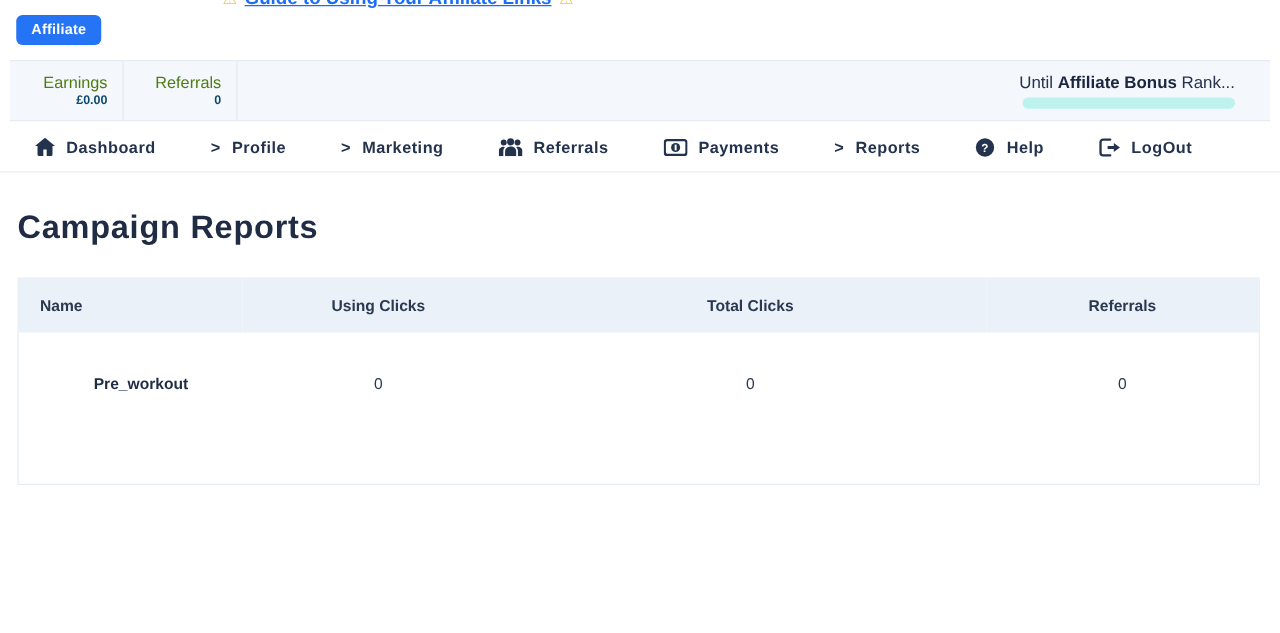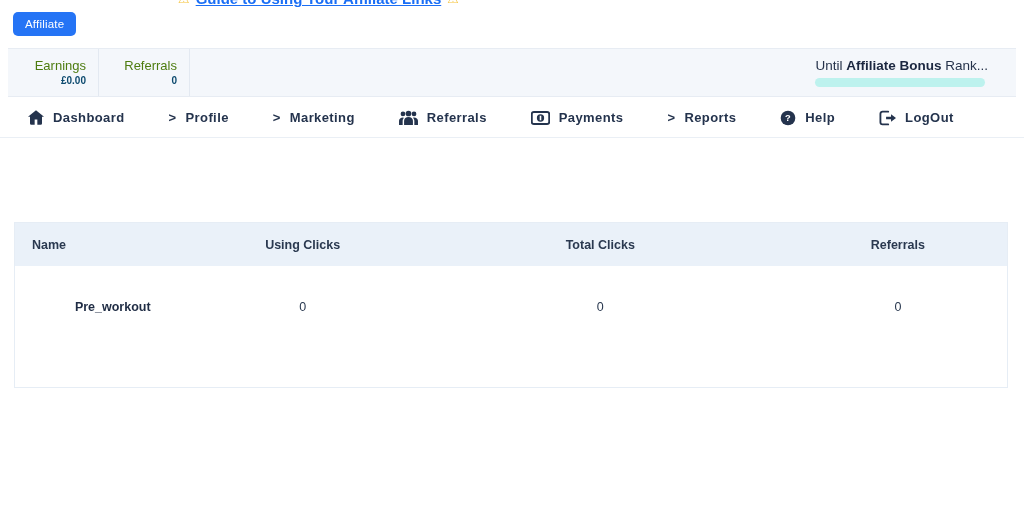--- a/index.html
+++ b/index.html
@@ -8,34 +8,34 @@
   .viewport { position:relative; width:1024px; height:506px; overflow:hidden; background:#fff; }
 
   
   .top-link-row { position:absolute; top:-10px; left:178px; white-space:nowrap;
     font-size:15px; display:flex; align-items:center; gap:6px; }
   .warn-emoji { color:#f5c43d; font-size:13px; }
   .top-link { color:#1a6ef5; font-weight:700; text-decoration:underline; }
 
   
   .affiliate-btn { position:absolute; top:12px; left:13px; background:#2574f5; color:#fff;
-    font-size:11.5px; font-weight:400; border:none; border-radius:5px; padding:6px 12px;
+    font-size:11.5px; font-weight:700; border:none; border-radius:5px; padding:6px 12px;
     cursor:pointer; letter-spacing:.2px; }
 
   
   .stats-bar { position:absolute; top:48px; left:8px; width:1008px; height:49px;
     background:#f4f7fb; border-top:1px solid #e7ecf3; border-bottom:1px solid #e7ecf3;
     display:flex; align-items:stretch; }
   .stat-cell { width:91px; border-right:1px solid #e3e9f1; display:flex; flex-direction:column;
     justify-content:center; align-items:flex-end; padding:4px 12px 4px 4px; }
   .stat-label { font-size:13px; color:#4d7c0f; line-height:1.25; }
   .stat-value { font-size:10px; font-weight:800; color:#0c4a6e; line-height:1.2; }
   .stats-spacer { flex:1; }
   .rank-block { display:flex; flex-direction:column; justify-content:center;
-    padding-right:28px; }
+    align-items:flex-end; padding-right:28px; }
   .rank-text { font-size:13.5px; color:#26334b; margin-bottom:5px; }
   .rank-text b { font-weight:800; color:#1b2740; }
   .rank-progress { width:170px; height:9px; border-radius:5px; background:#bdf2ee; }
 
   
   .nav-bar { position:absolute; top:98px; left:0; width:1024px; height:40px; background:#fff;
     border-bottom:1px solid #eaeff5; display:flex; align-items:center; padding-left:28px; }
   .nav-item { display:flex; align-items:center; gap:9px; margin-right:44px; cursor:pointer;
     color:#24334d; font-size:13px; font-weight:600; letter-spacing:.4px; white-space:nowrap; }
   .nav-chevron { font-size:13px; font-weight:700; color:#24334d; }
@@ -153,20 +153,21 @@
         <svg width="17" height="16" viewBox="0 0 24 22">
             <path fill="none" stroke="#24334d" stroke-width="2.6" stroke-linecap="round" d="M13 2H5a3 3 0 0 0-3 3v12a3 3 0 0 0 3 3h8"></path>
             <path fill="#24334d" d="M10 9.4h7V5.8l7 5.2-7 5.2v-3.6h-7z"></path>
           </svg>
       </span>
       <span>LogOut</span>
     </div>
 
   </nav>
 
+  <h1 class="page-title">Campaign Reports</h1>
 
   <div class="report-table-wrap">
     <table>
       <colgroup>
           <col class="c1">
           <col class="c2">
           <col class="c3">
           <col class="c4">
         </colgroup>
       <thead>

